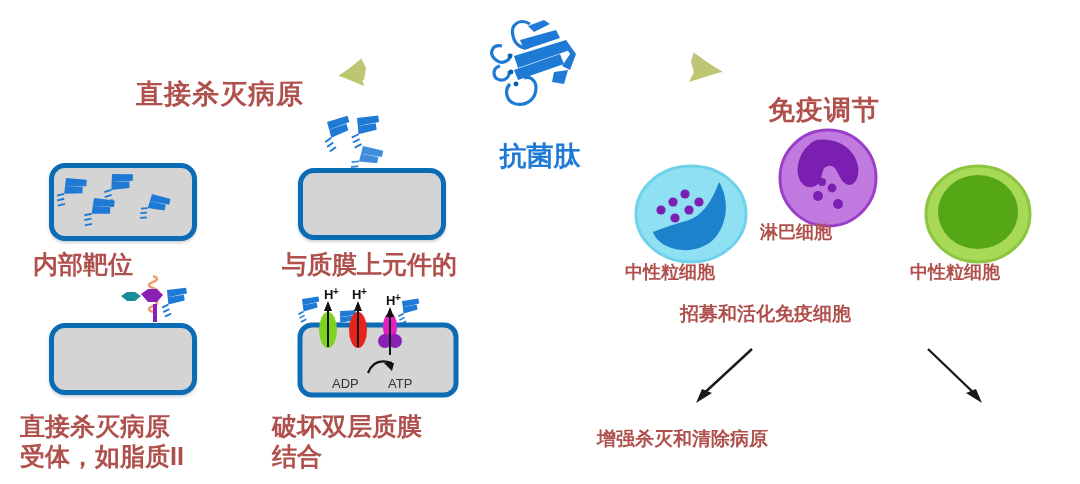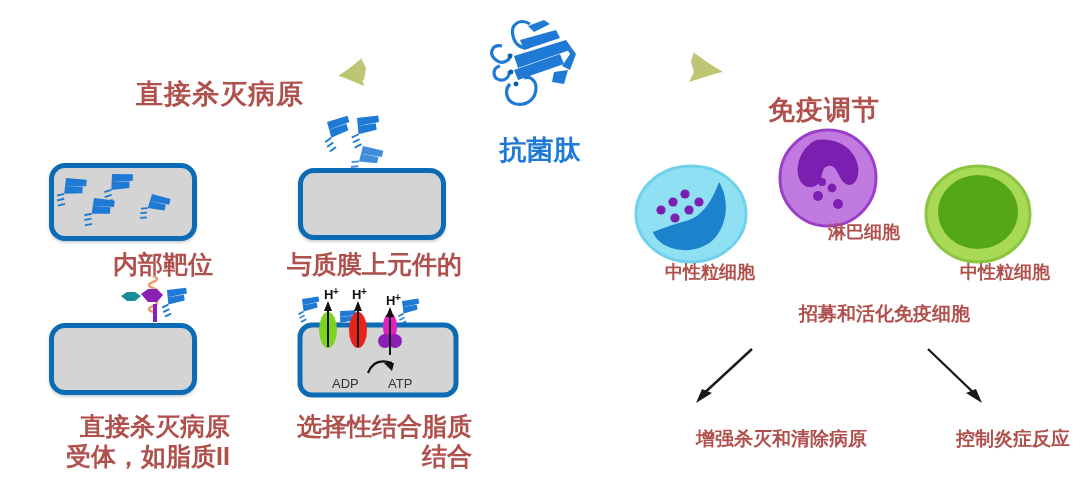--- a/index.html
+++ b/index.html
@@ -14,21 +14,21 @@
     position: relative;
     width: 1080px;
     height: 484px;
     background: #ffffff;
     overflow: hidden;
   }
   .abs { position: absolute; }
   .label-red {
     color: #b0504c;
     font-weight: bold;
-    text-align: right;
+    text-align: left;
     line-height: 1.18;
     white-space: pre-line;
   }
   .heading {
     color: #b0504c;
     font-weight: bold;
     font-size: 27px;
     letter-spacing: 1px;
     text-align: center;
   }
@@ -72,21 +72,21 @@
         <polygon points="74,62 88,60 84,74 72,72"></polygon>
       </g>
       <g fill="#0b5ea8">
         <circle cx="30" cy="46" r="2.4"></circle>
         <circle cx="31" cy="62" r="2.4"></circle>
         <circle cx="36" cy="74" r="2.4"></circle>
       </g>
     </svg>
   </div>
 
-  <div class="abs center-label" style="left:440px;top:132px;width:200px;font-family:Liberation Mono, monospace;">抗菌肽</div>
+  <div class="abs center-label" style="left:440px;top:138px;width:200px;font-family:Liberation Mono, monospace;">抗菌肽</div>
 
   <div class="abs" style="left:320px;top:18px;">
     <svg width="170" height="72" viewBox="0 0 170 72">
       <defs>
         <linearGradient id="gLeft" x1="100%" y1="0%" x2="0%" y2="100%">
           <stop offset="0%" stop-color="#d9d8a8"></stop>
           <stop offset="45%" stop-color="#c9bf8c"></stop>
           <stop offset="100%" stop-color="#b9c86a"></stop>
         </linearGradient>
       </defs>
@@ -264,21 +264,21 @@
         <polygon points="60,16 56,26 64,26" fill="#111" stroke="none"></polygon>
         <line x1="92" y1="70" x2="92" y2="24"></line>
         <polygon points="92,22 88,32 96,32" fill="#111" stroke="none"></polygon>
         <path d="M70 88 q6 -16 24 -10" stroke-width="2.2"></path>
         <polygon points="96,78 86,78 94,86" fill="#111" stroke="none"></polygon>
       </g>
       <text x="34" y="103" font-size="13" fill="#333" font-family="Liberation Sans, sans-serif">ADP</text>
       <text x="90" y="103" font-size="13" fill="#333" font-family="Liberation Sans, sans-serif">ATP</text>
     </svg>
   </div>
-  <div class="abs label-red sub-label" style="left:272px;top:412px;width:200px;">选择性结合脂质
+  <div class="abs label-red sub-label" style="left:272px;top:412px;width:200px;">破坏双层质膜
 结合</div>
 
   <div class="abs heading" style="left:724px;top:76px;width:200px;margin-top:16px;">免疫调节</div>
 
   <div class="abs" style="left:633px;top:162px;">
     <svg width="116" height="104" viewBox="0 0 116 104">
       <ellipse cx="58" cy="52" rx="55" ry="48" fill="#8fe0f2" stroke="#6fd2ea" stroke-width="3"></ellipse>
       <path d="M86 20 C96 36 96 62 80 78 C60 96 26 88 20 70 C30 66 42 62 56 58 C72 52 80 36 86 20 Z" fill="#1c82cc"></path>
       <g fill="#7a1fb0">
         <circle cx="28" cy="48" r="4.6"></circle>
@@ -324,15 +324,14 @@
     </svg>
   </div>
   <div class="abs" style="left:920px;top:345px;">
     <svg width="70" height="62" viewBox="0 0 70 62">
       <line x1="8" y1="4" x2="58" y2="52" stroke="#1a1a1a" stroke-width="2.4"></line>
       <polygon points="62,58 46,48 56,44" fill="#1a1a1a"></polygon>
     </svg>
   </div>
 
   <div class="abs label-red outcome-label" style="left:597px;top:428px;width:270px;">增强杀灭和清除病原</div>
-  <div class="abs label-red outcome-label" style="left:890px;top:428px;width:180px;">控制炎症反应</div>
 
 </div>
 
 </body></html>

